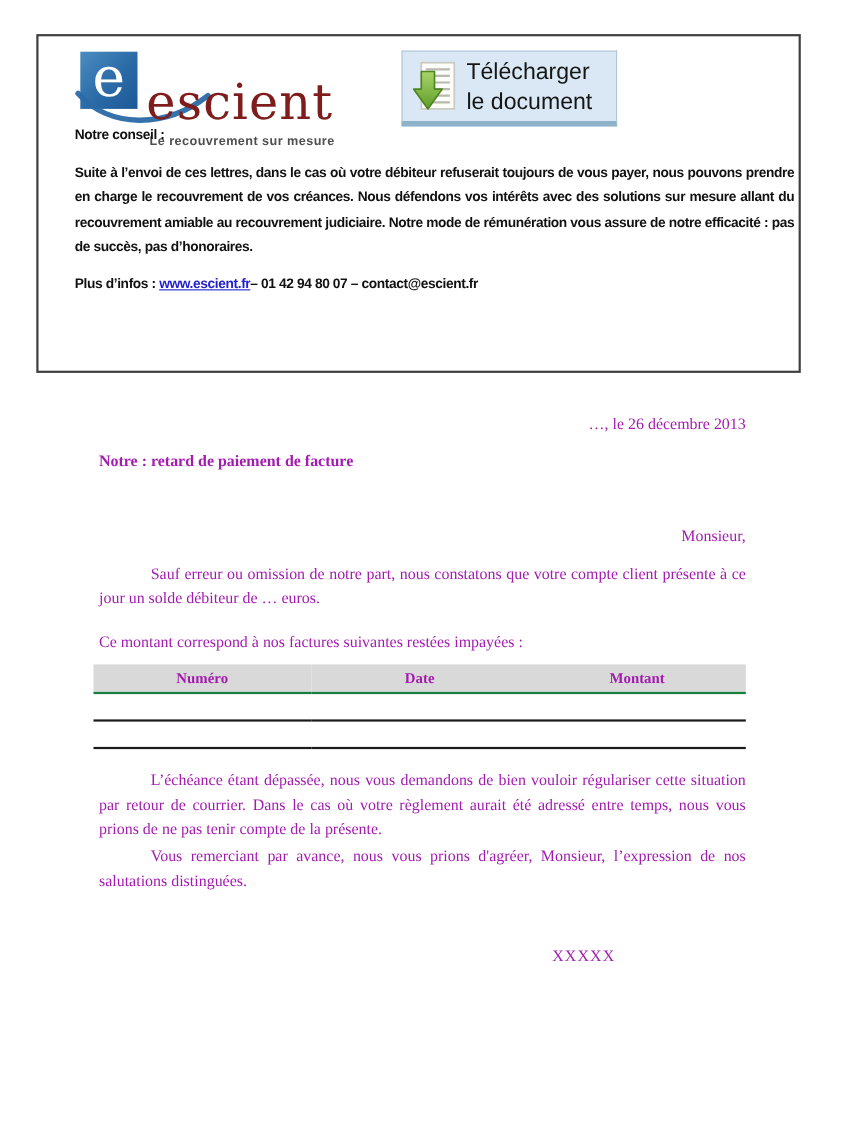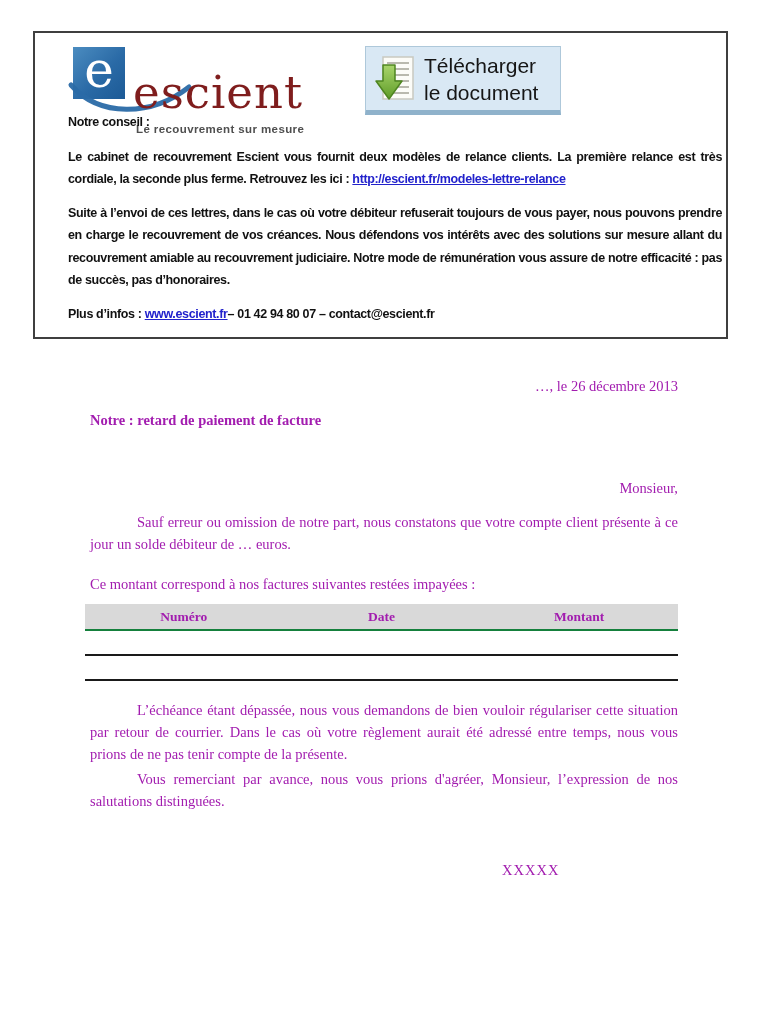--- a/index.html
+++ b/index.html
@@ -130,21 +130,20 @@
         <polygon points="13,10 25,10 25,26 32,26 19,44 6,26 13,26" fill="url(#ga)" stroke="#4e8520" stroke-width="1.5" stroke-linejoin="round"></polygon>
       </svg>
       <div class="btn-text">
         <div>Télécharger</div>
         <div>le document</div>
       </div>
     </div>
 
     <div class="advice-text">
       <p class="heading">Notre conseil :</p>
-      <p><span>Le cabinet de recouvrement Escient vous fournit deux modèles de relance clients. La première relance est très cordiale, la seconde plus ferme. Retrouvez les ici : </span><a class="doc-link" href="#">http://escient.fr/modeles-lettre-relance</a></p>
       <p>Suite à l’envoi de ces lettres, dans le cas où votre débiteur refuserait toujours de vous payer, nous pouvons prendre en charge le recouvrement de vos créances. Nous défendons vos intérêts avec des solutions sur mesure allant du recouvrement amiable au recouvrement judiciaire. Notre mode de rémunération vous assure de notre efficacité : pas de succès, pas d’honoraires.</p>
       <p class="infos"><span>Plus d’infos : </span><a class="doc-link" href="#">www.escient.fr</a><span>– 01 42 94 80 07 – contact@escient.fr</span></p>
     </div>
   </div>
 
   <div class="letter">
     <p class="date-line">…, le 26 décembre 2013</p>
     <p class="subject">Notre : retard de paiement de facture</p>
     <p class="salutation">Monsieur,</p>
     <p class="body-par">Sauf erreur ou omission de notre part, nous constatons que votre compte client présente à ce jour un solde débiteur de … euros.</p>

